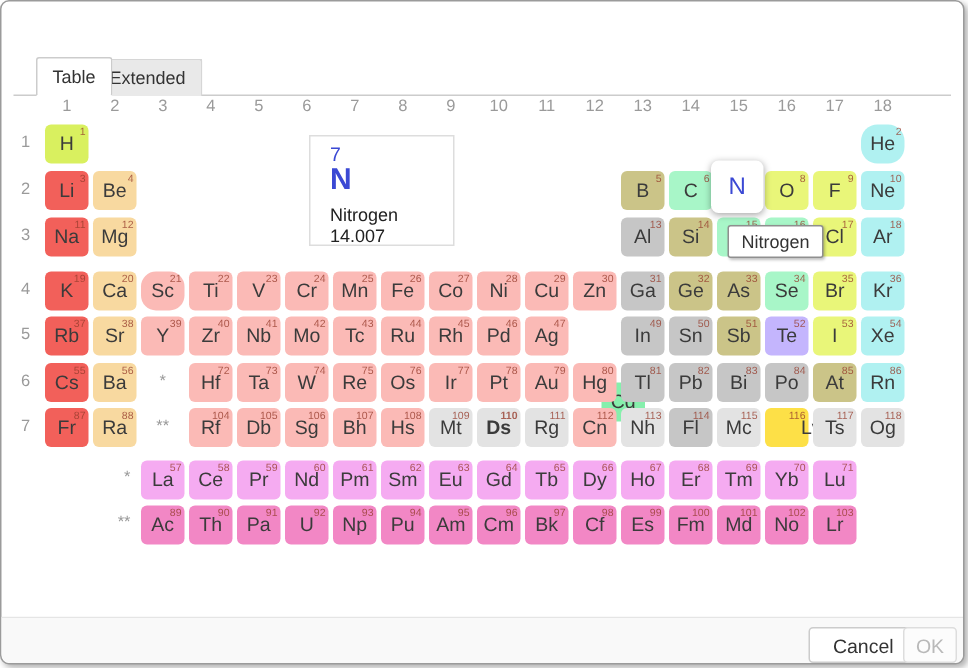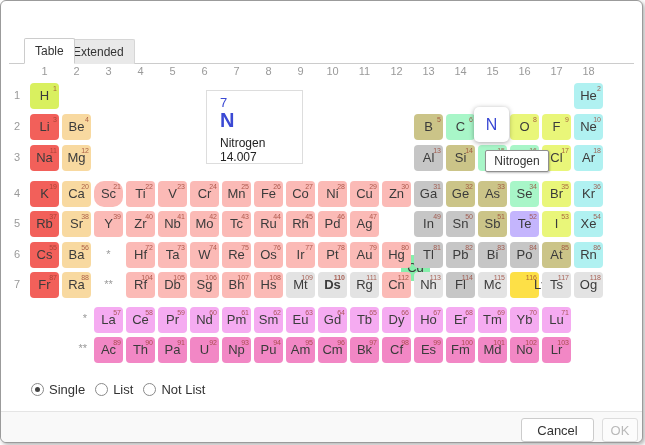--- a/index.html
+++ b/index.html
@@ -44,21 +44,21 @@
   
   .tooltip{position:absolute;left:484px;top:149px;width:62px;height:20px;background:#fff;border:1px solid #8f8f8f;border-radius:2px;box-shadow:1px 1px 2px rgba(0,0,0,0.25);z-index:6;font-size:12px;color:#333;text-align:center;line-height:20px;}
   
   .modes{position:absolute;left:30px;top:380px;height:16px;display:flex;align-items:center;font-size:13px;color:#333;}
   .radio{width:13px;height:13px;border:1px solid #8a8a8a;border-radius:50%;background:#fff;box-sizing:border-box;position:relative;margin-right:5px;flex:none;cursor:pointer;}
   .radio.checked::after{content:"";position:absolute;left:3px;top:3px;width:5px;height:5px;border-radius:50%;background:#444;}
   .mode-label{margin-right:10px;}
   
   .footer{position:absolute;left:0;bottom:0;width:100%;height:30px;background:#f9f9f9;border-top:1px solid #e5e5e5;border-radius:0 0 6px 6px;}
   .btn{position:absolute;top:417px;height:24px;border-radius:3px;font-size:13px;font-family:inherit;text-align:center;line-height:22px;box-sizing:border-box;z-index:2;cursor:pointer;}
-  .btn-cancel{left:520px;width:73px;background:#fff;border:1px solid #ccc;color:#333;}
+  .btn-cancel{left:538px;width:73px;background:#fff;border:1px solid #ccc;color:#333;}
   .btn-ok{left:601px;width:36px;background:#fcfcfc;border:1px solid #ddd;color:#b9b9b9;}
 </style>
 </head>
 <body>
 
 <div class="dialog">
 
 
   <div class="tabbar">
     <div class="tab inactive">Extended</div>
@@ -92,21 +92,21 @@
       <div class="plabel" style="top: 186px;">4</div>
       <div class="plabel" style="top: 216px;">5</div>
       <div class="plabel" style="top: 247px;">6</div>
       <div class="plabel" style="top: 277px;">7</div>
     </div>
   <div>
       <div class="cell" style="left: 29px; top: 82px; background: rgb(217, 240, 95);">
         <span class="num">1</span>
         <span class="sym">H</span>
       </div>
-      <div class="cell" style="left: 573px; top: 82px; background: rgb(176, 241, 241);">
+      <div class="cell" style="left: 573px; top: 82px; background: rgb(176, 241, 241); border-radius: 11px;">
         <span class="num">2</span>
         <span class="sym">He</span>
       </div>
       <div class="cell" style="left: 29px; top: 113px; background: rgb(242, 96, 90);">
         <span class="num">3</span>
         <span class="sym">Li</span>
       </div>
       <div class="cell" style="left: 61px; top: 113px; background: rgb(248, 217, 160);">
         <span class="num">4</span>
         <span class="sym">Be</span>
@@ -575,26 +575,18 @@
 
   <div class="infobox">
     <div class="inum" style="color: rgb(59, 73, 212);">7</div>
     <div class="isym" style="color: rgb(59, 73, 212);">N</div>
     <div class="iname">Nitrogen</div>
     <div class="imass">14.007</div>
   </div>
 
   <div class="tooltip">Nitrogen</div>
 
-  <div class="modes">
-    <span class="radio checked"></span>
-    <span class="mode-label">Single</span>
-    <span class="radio"></span>
-    <span class="mode-label">List</span>
-    <span class="radio"></span>
-    <span class="mode-label">Not List</span>
-  </div>
 
   <div class="footer"></div>
   <button class="btn btn-cancel">Cancel</button>
   <button class="btn btn-ok" disabled="">OK</button>
 
 </div>
 
 </body></html>

